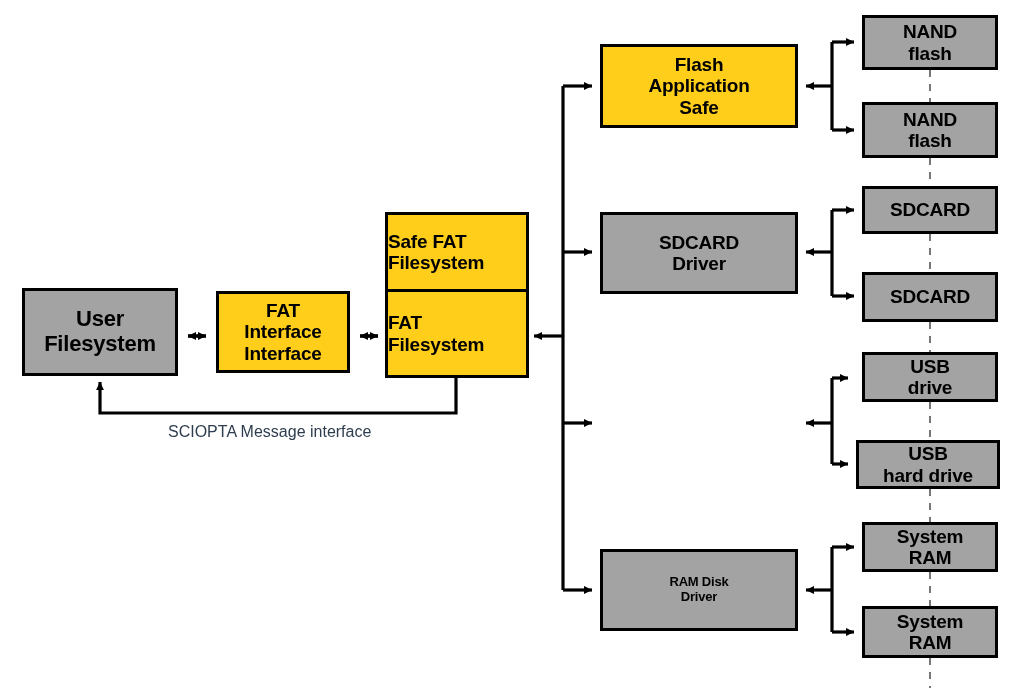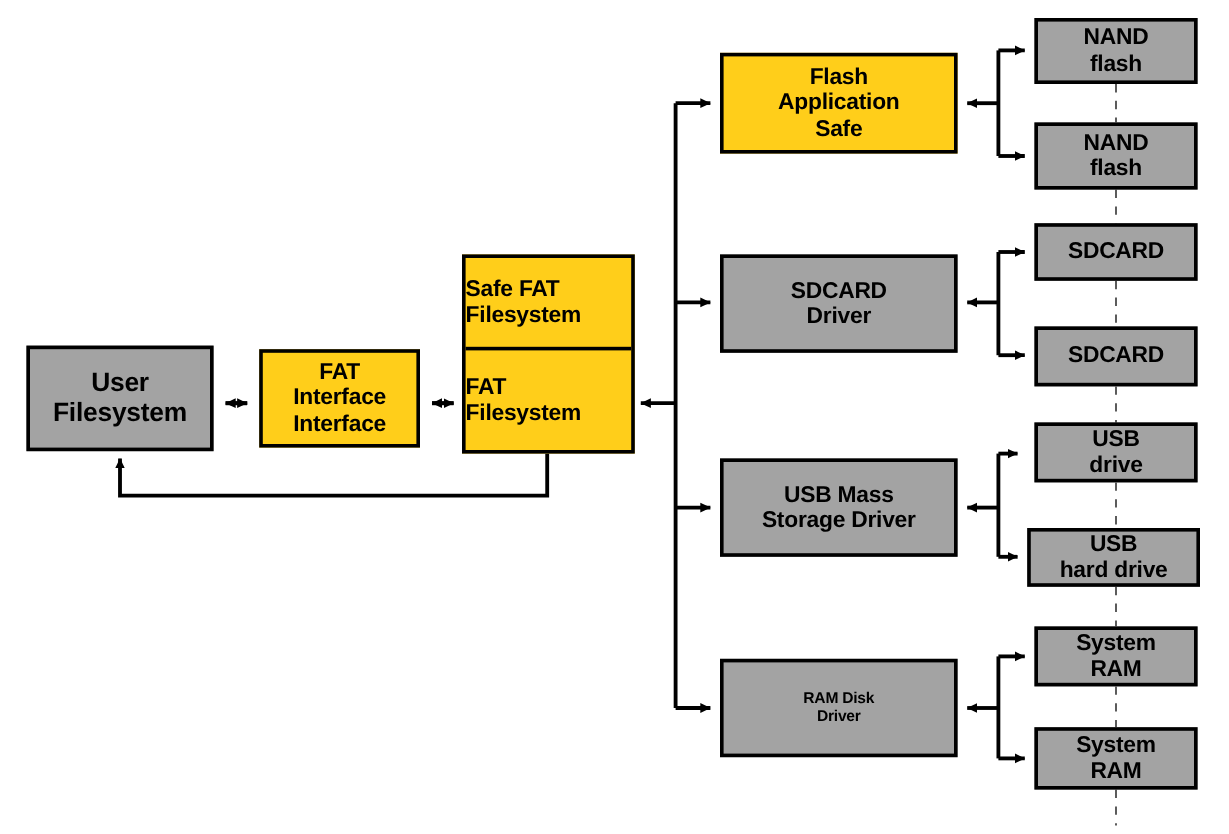--- a/index.html
+++ b/index.html
@@ -192,36 +192,33 @@
     <div class="cell top">
       <span class="line">Safe FAT</span>
       <span class="line">Filesystem</span>
     </div>
     <div class="cell bottom">
       <span class="line">FAT</span>
       <span class="line">Filesystem</span>
     </div>
   </div>
 
+  <div class="caption" style="left:168px; top:423px; font-size:16px;">SCIOPTA Message interface</div>
 
   <div class="node fill-yellow" style="left:600px; top:44px; width:198px; height:84px; font-size:19px;">
     <span class="line">Flash</span>
     <span class="line">Application</span>
     <span class="line">Safe</span>
   </div>
 
   <div class="node fill-blue" style="left:600px; top:212px; width:198px; height:82px; font-size:19px;">
     <span class="line">SDCARD</span>
     <span class="line">Driver</span>
   </div>
 
-  <div class="node fill-blue" style="left:600px; top:382px; width:198px; height:82px; font-size:19px;">
-    <span class="line">USB Mass</span>
-    <span class="line">Storage Driver</span>
-  </div>
 
   <div class="node fill-blue" style="left:600px; top:549px; width:198px; height:82px; font-size:13px;">
     <span class="line">RAM Disk</span>
     <span class="line">Driver</span>
   </div>
 
   <div class="node fill-blue" style="left:862px; top:15px; width:136px; height:55px; font-size:19px;">
     <span class="line">NAND</span>
     <span class="line">flash</span>
   </div>

